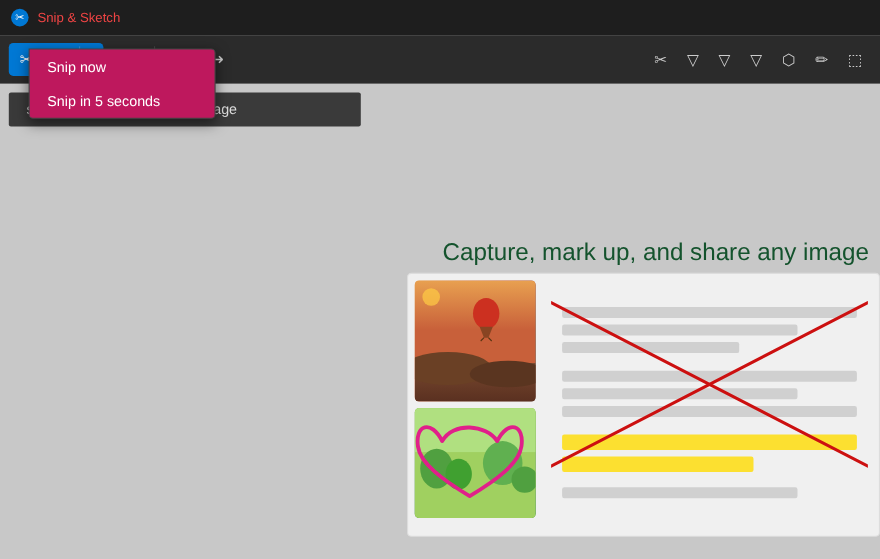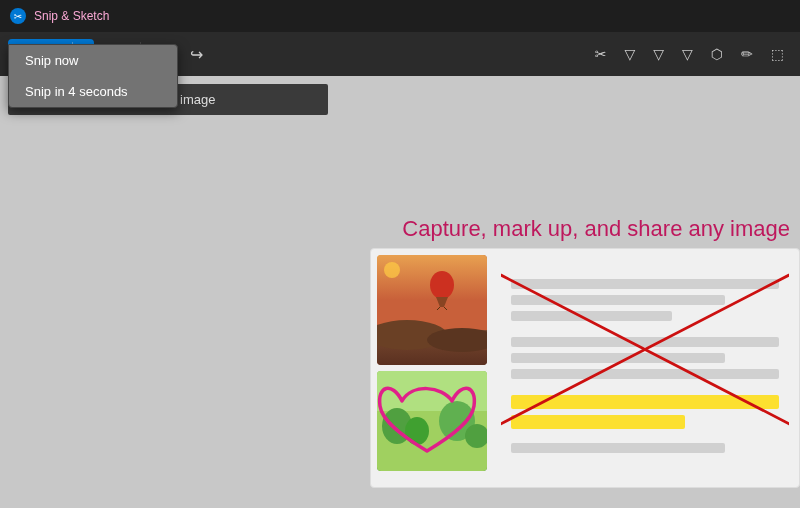--- a/index.html
+++ b/index.html
@@ -18,21 +18,21 @@
       height: 32px;
       display: flex;
       align-items: center;
       padding: 0 10px;
       color: #fff;
       font-size: 12px;
     }
     .title-bar-text {
       margin-left: 8px;
       font-size: 12px;
-      color: #f9a8d4;
+      color: #ef4444;
     }
 
     
     .toolbar {
       background: #2b2b2b;
       height: 44px;
       display: flex;
       align-items: center;
       padding: 0 8px;
       gap: 4px;
@@ -94,22 +94,22 @@
       margin-left: auto;
       display: flex;
       align-items: center;
       gap: 2px;
     }
 
     
     .dropdown-menu {
       position: absolute;
       top: 44px;
-      left: 8px;
-      background: #737373;
+      left: 26px;
+      background: #be185d;
       border: 1px solid #444;
       border-radius: 0 4px 4px 4px;
       z-index: 100;
       min-width: 170px;
       box-shadow: 0 4px 12px rgba(0,0,0,0.5);
     }
 
     .dropdown-item {
       display: flex;
       align-items: center;
@@ -141,21 +141,21 @@
       margin: 8px 8px;
       border-radius: 2px;
     }
 
     
     .center-text {
       position: absolute;
       top: 140px;
       right: 10px;
       font-size: 22px;
-      color: #be185d;
+      color: #14532d;
       font-weight: 300;
     }
 
     
     .preview-card {
       position: absolute;
       bottom: 20px;
       right: 0px;
       width: 430px;
       height: 240px;
@@ -298,21 +298,21 @@
       <span>⬚</span>
     </button>
   </div>
 </div>
 
 <div class="dropdown-menu">
   <div class="dropdown-item">
     <span>Snip now</span>
   </div>
   <div class="dropdown-item">
-    <span>Snip in 4 seconds</span>
+    <span>Snip in 5 seconds</span>
   </div>
 </div>
 
 <div class="main-content">
 
   <div class="prompt-bar">
     <span>screen or open an existing image</span>
   </div>
 
   <div class="center-text">Capture, mark up, and share any image</div>

